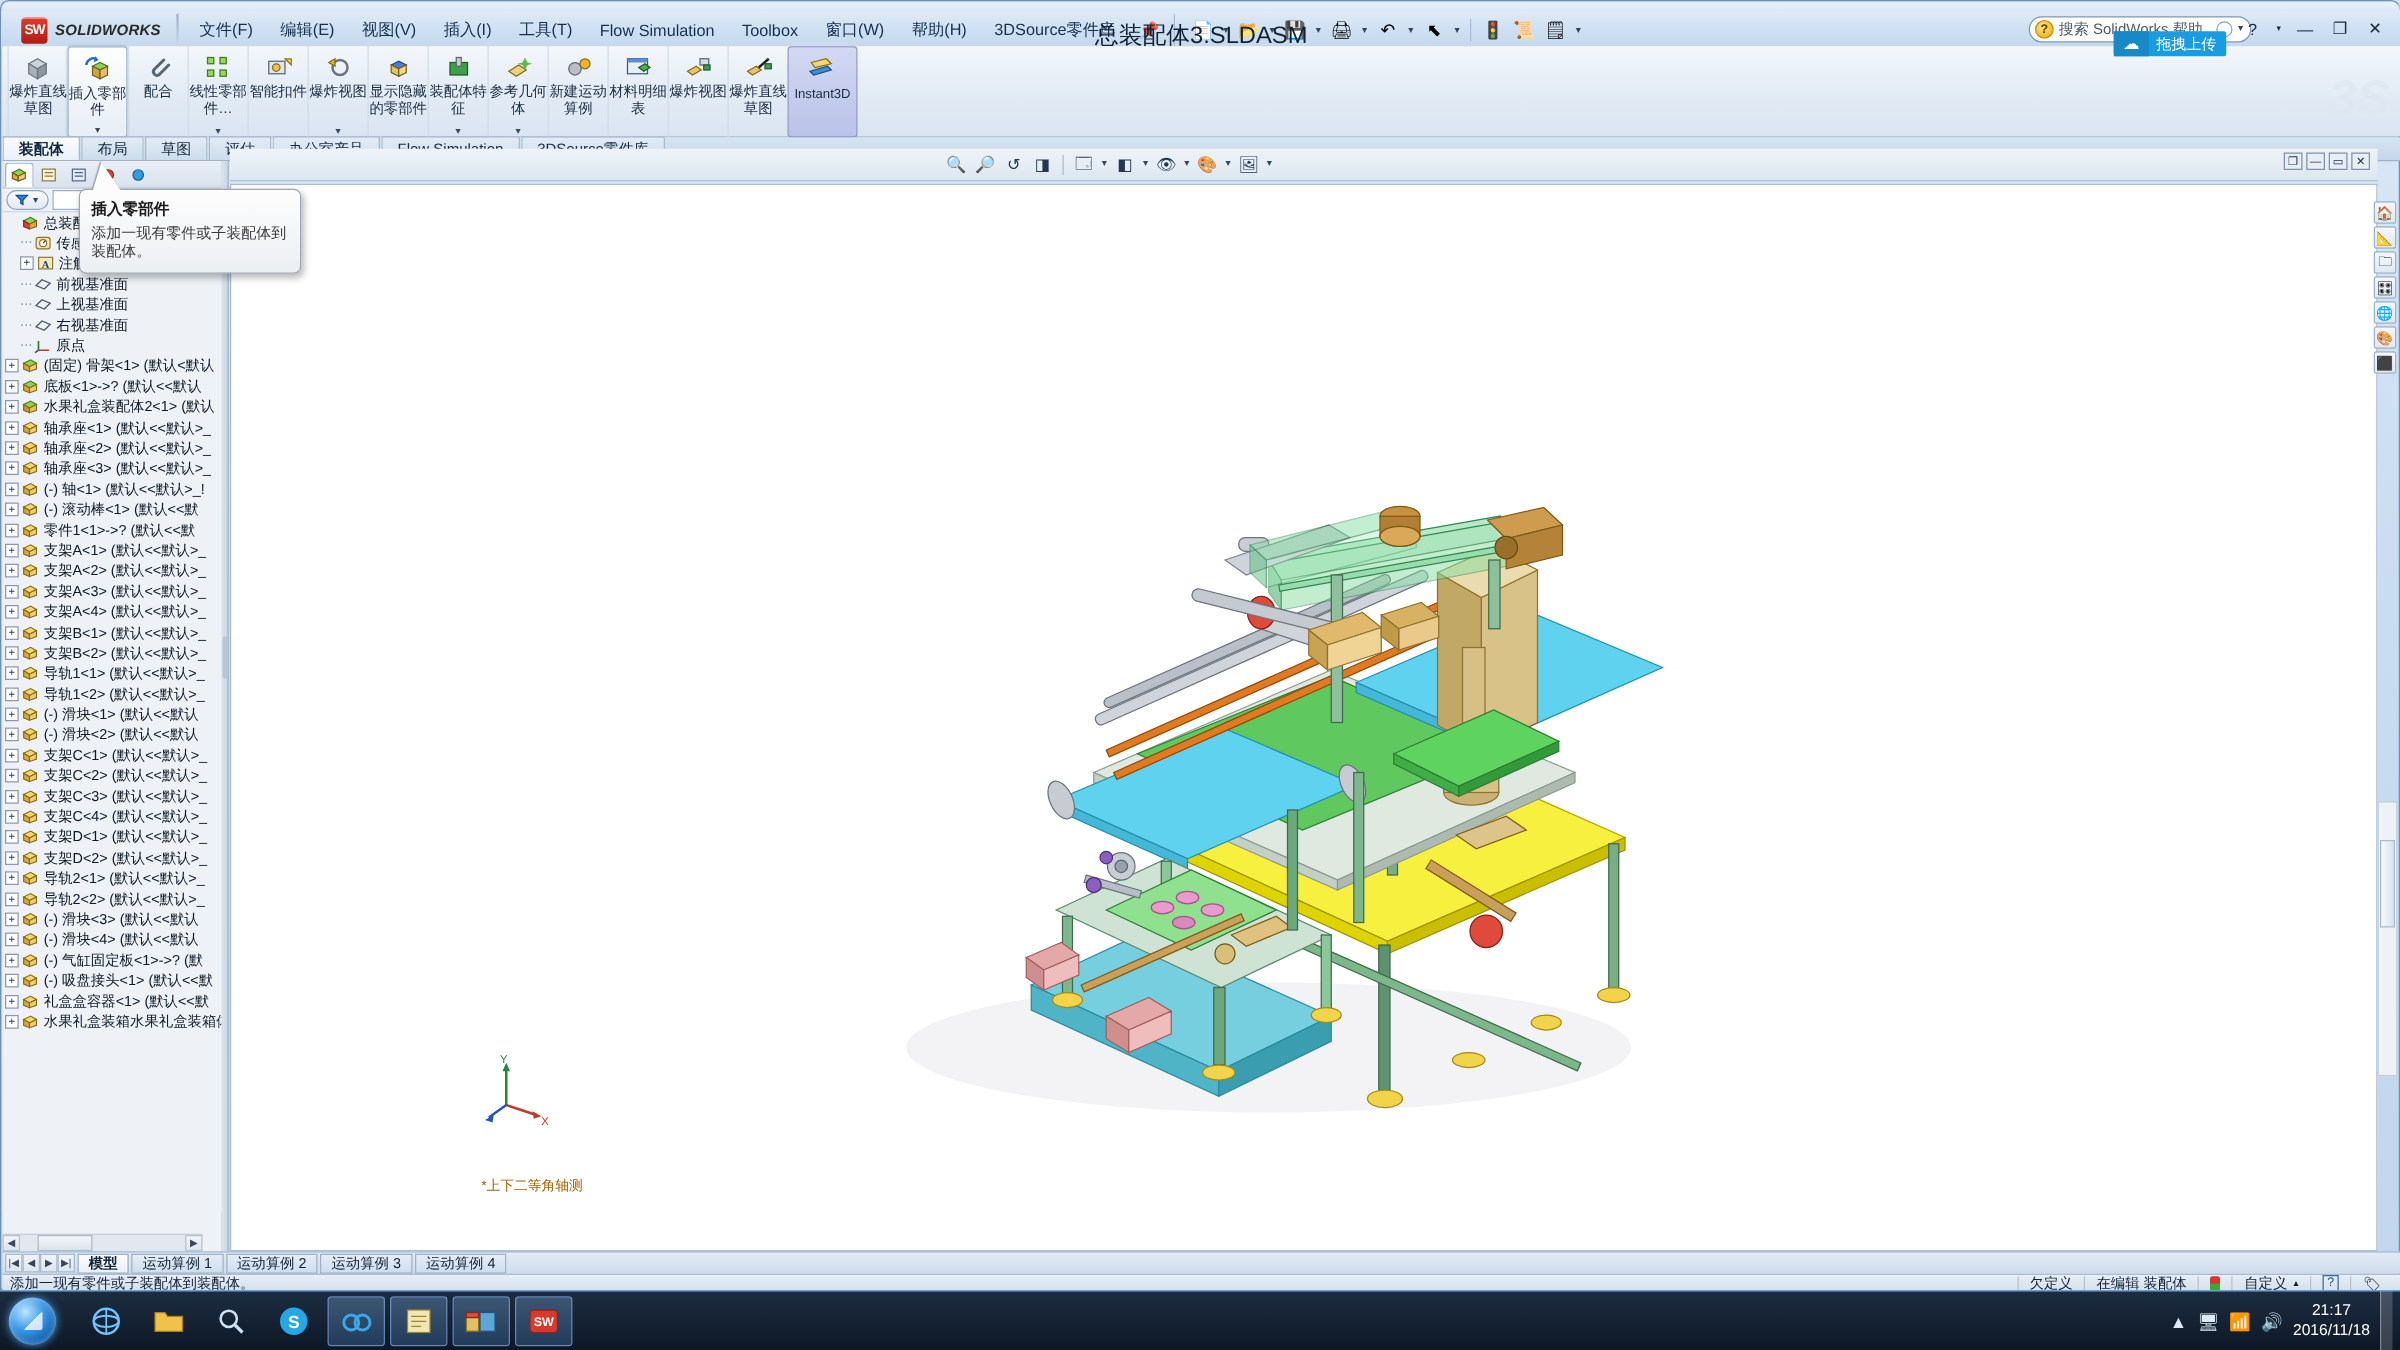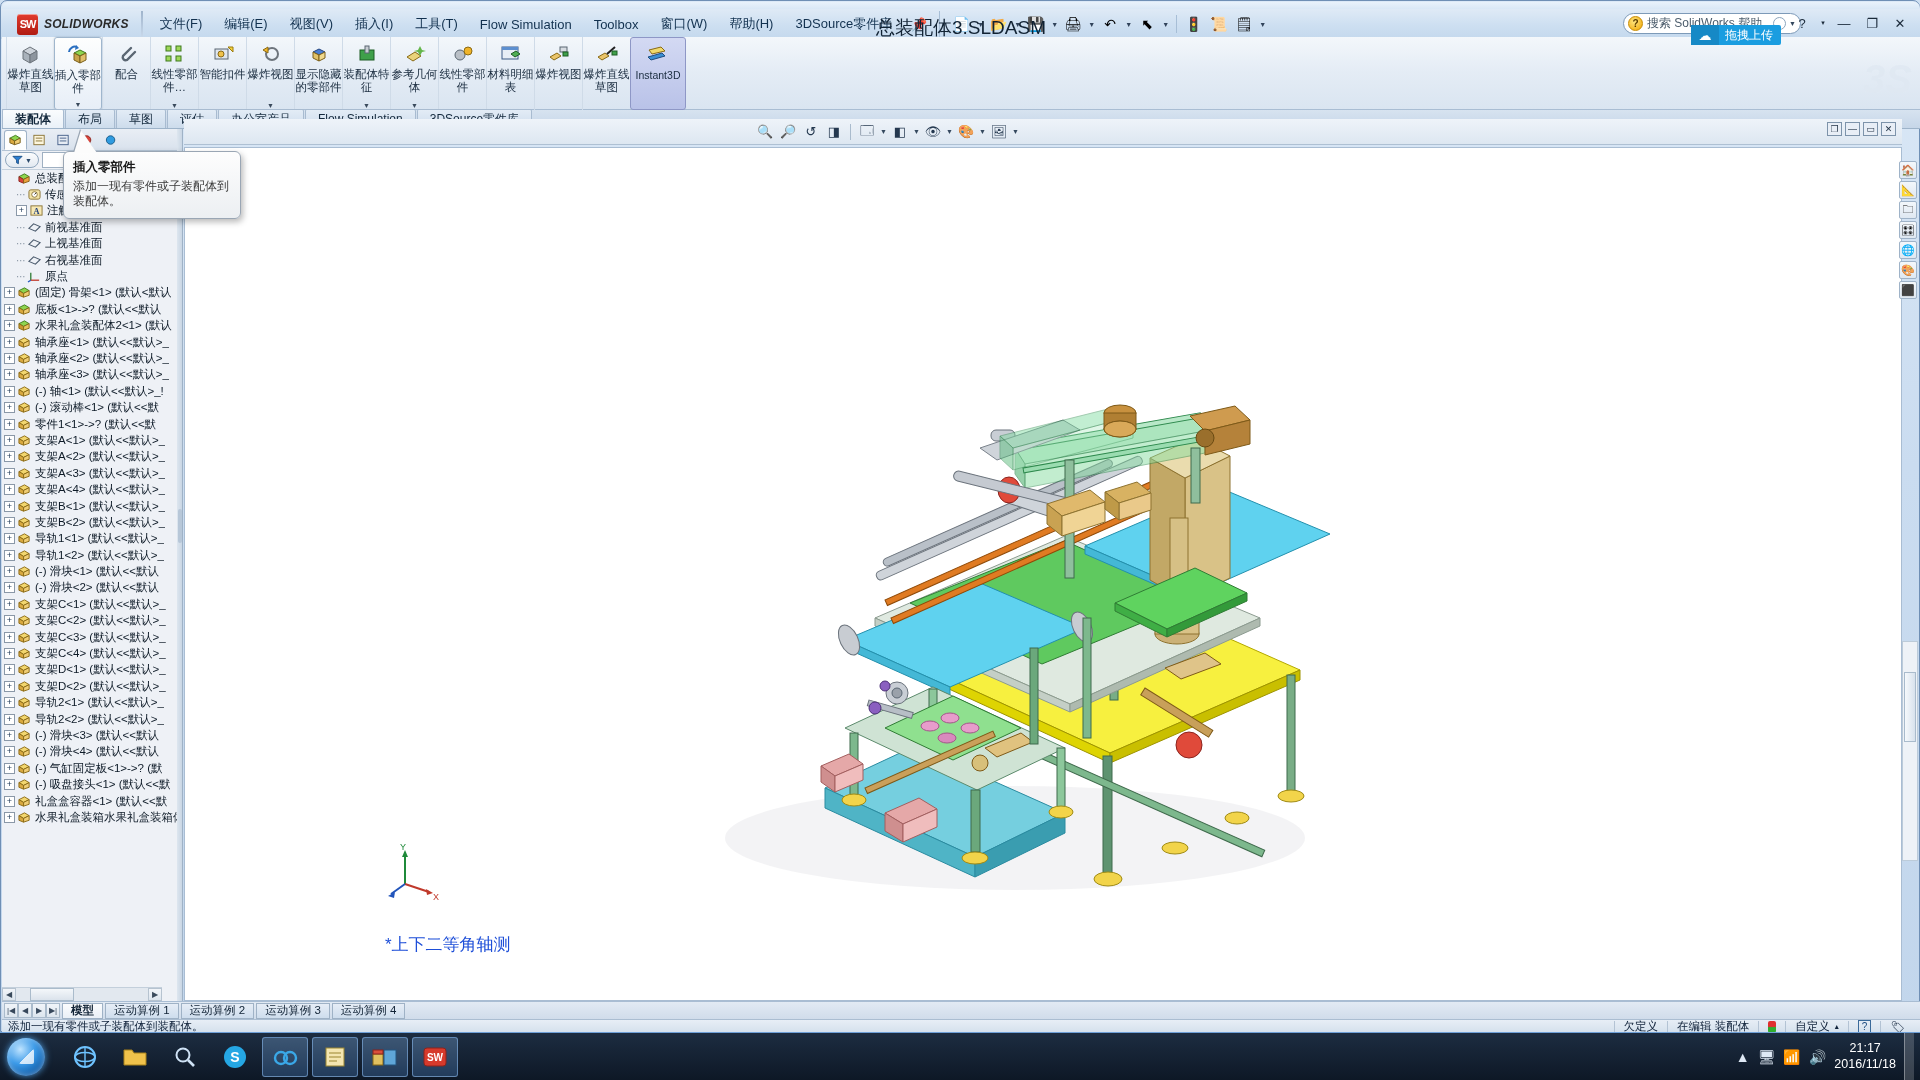--- a/index.html
+++ b/index.html
@@ -327,21 +327,21 @@
   }
   .vr {
     width:15px;height:14px;border:1px solid #7d93aa;background:#e8eef6;
     display:flex;align-items:center;justify-content:center;font-size:9px;color:#243548;
   }
 
   
   .triad { position:absolute; left: 200px; bottom: 98px; width: 60px; height: 60px;}
   .view-label {
     position:absolute; left:200px; bottom: 44px;
-    font-size: 17px; color:#1d4ed8;
+    font-size: 11px; color:#a16207;
   }
 
   
   .right-rail {
     position: absolute; right: 1px; top: 160px; width: 19px;
     display:flex;flex-direction:column;gap:2px;
     z-index: 30;
   }
   .rr {
     width:18px;height:18px;display:flex;align-items:center;justify-content:center;
@@ -625,21 +625,21 @@
           <div class="drop">▼</div>
         </div>
 
         <div class="rbtn">
           <div class="ic">
             <svg width="24" height="22" viewBox="0 0 24 22">
                 <circle cx="9" cy="12" r="5" fill="#b9bfc6" stroke="#5a6672"></circle>
                 <circle cx="17" cy="8" r="4" fill="#f0b429" stroke="#8a6a14"></circle>
               </svg>
           </div>
-          <div class="lbl">线性零部件</div>
+          <div class="lbl">新建运动算例</div>
         </div>
 
         <div class="rbtn">
           <div class="ic">
             <svg width="24" height="22" viewBox="0 0 24 22">
                 <rect x="3" y="4" width="16" height="12" fill="#e8eef6" stroke="#3c5a86"></rect>
                 <rect x="3" y="4" width="16" height="3" fill="#5c8fd0"></rect>
                 <polygon points="12,11 17,8 21,11 16,14" fill="#4fae53" stroke="#1d5d25"></polygon>
               </svg>
           </div>

